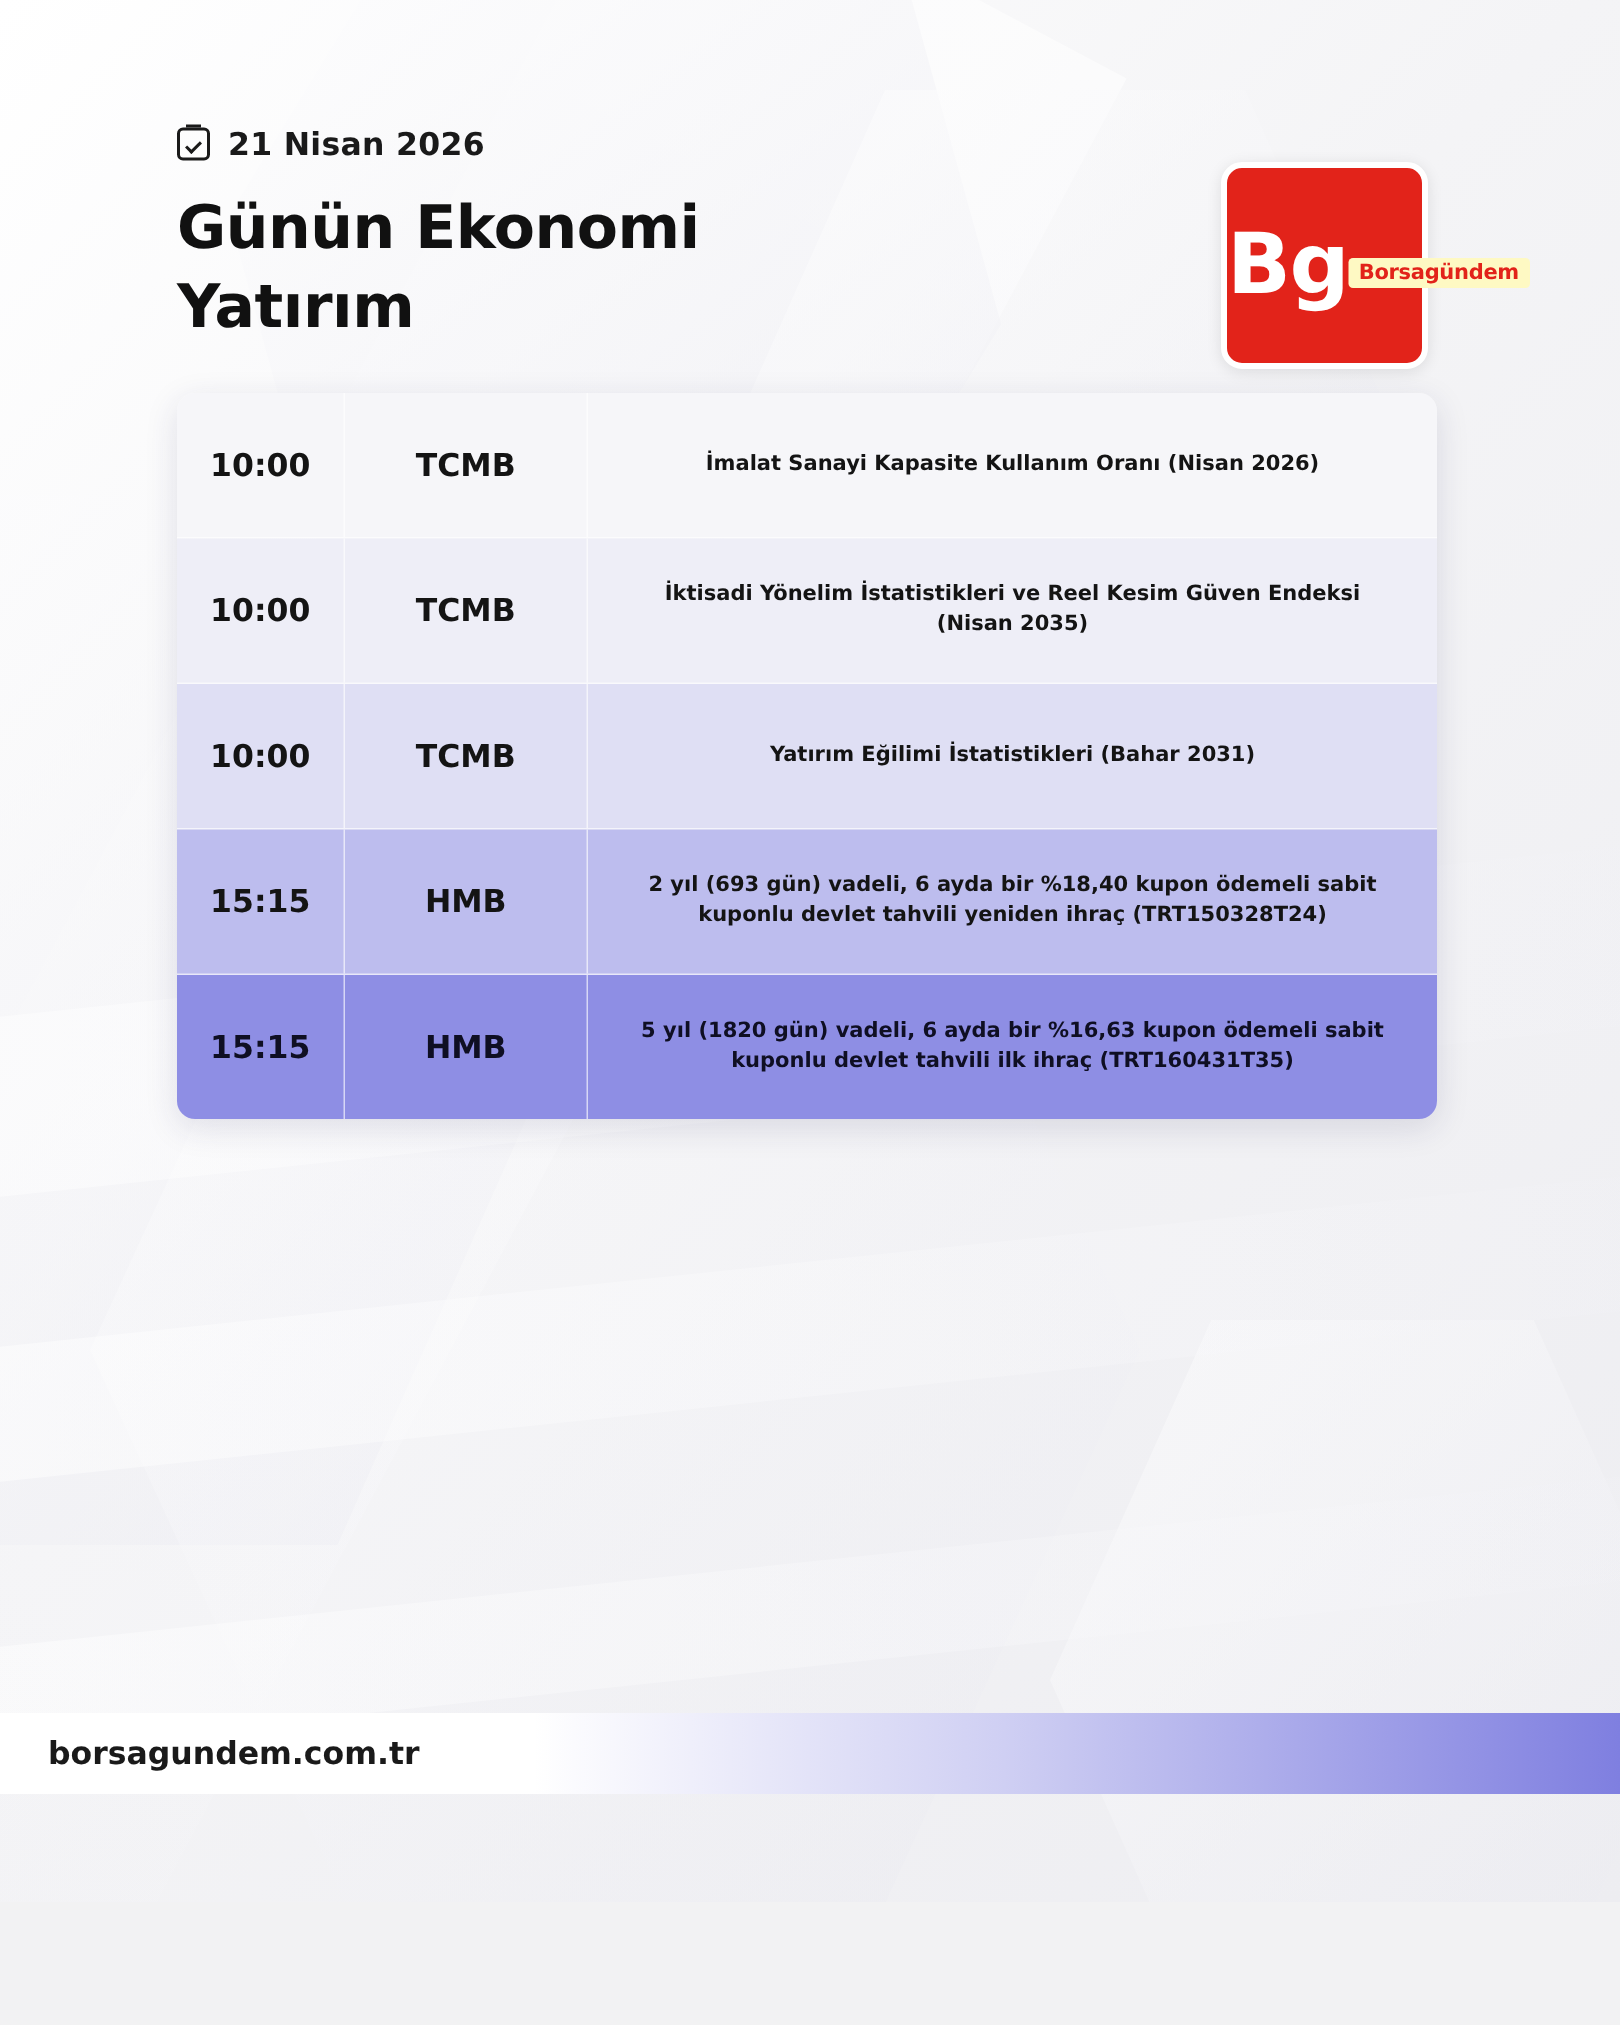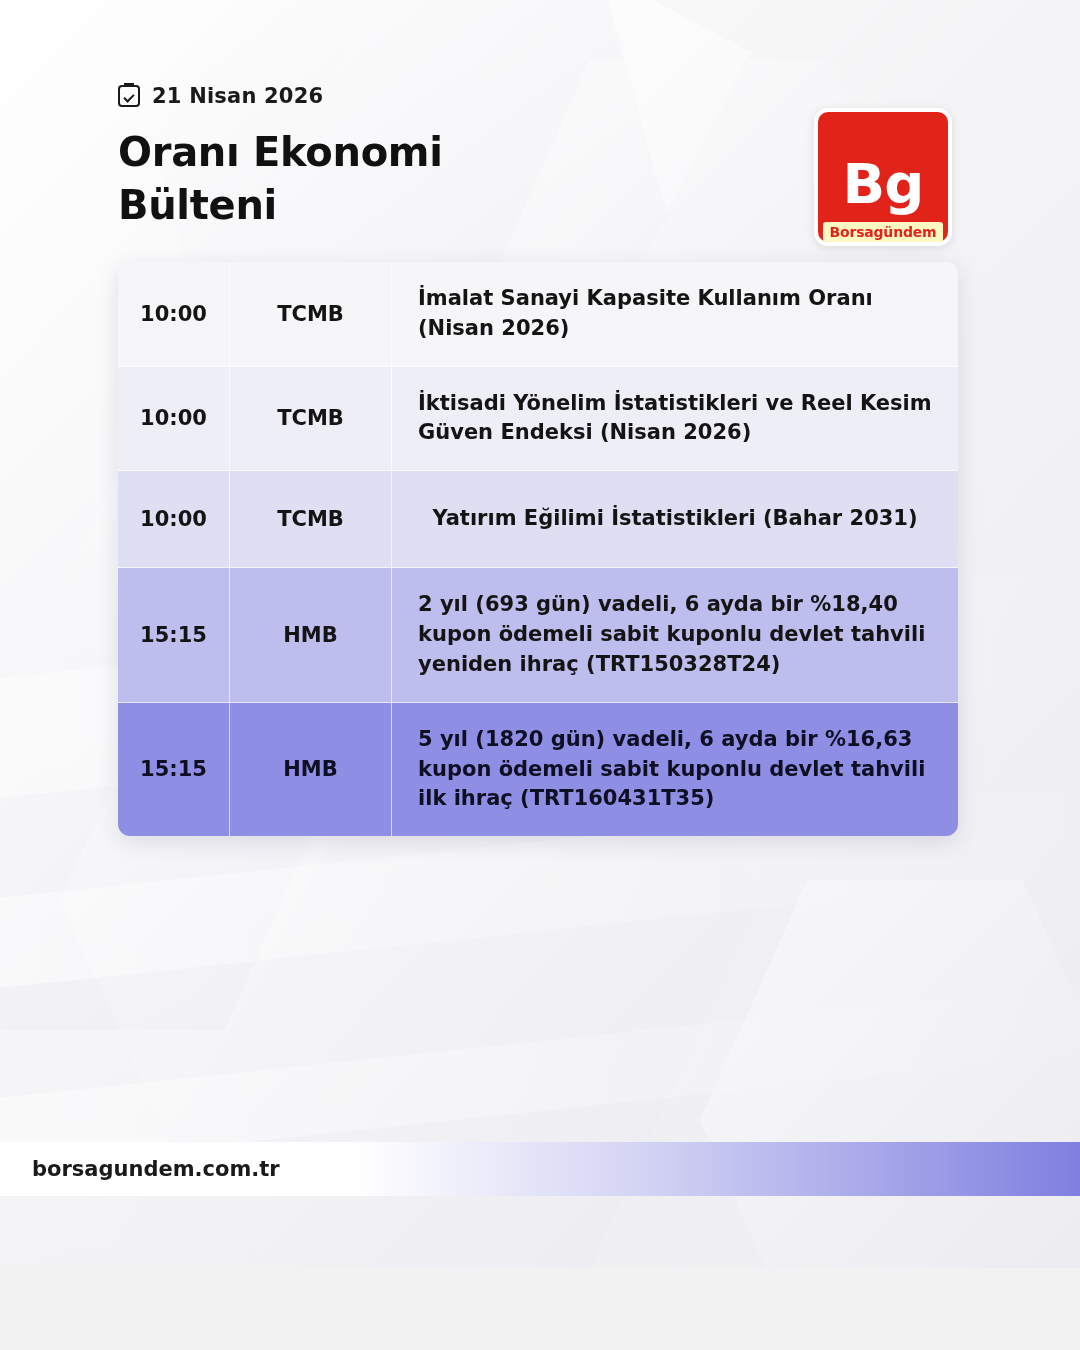--- a/index.html
+++ b/index.html
@@ -124,23 +124,23 @@
     position: absolute;
     right: 128px;
     top: 108px;
     width: 130px;
     height: 130px;
     background: #e2231a;
     border: 4px solid #ffffff;
     border-radius: 14px;
     box-shadow: 0 2px 10px rgba(0,0,0,0.10);
     display: flex;
-    flex-direction: column;
-    align-items: center;
-    justify-content: flex-end;
+    flex-direction: row;
+    align-items: center;
+    justify-content: flex-start;
   }
   .logo-bg {
     font-size: 56px;
     font-weight: 800;
     color: #ffffff;
     line-height: 1;
     letter-spacing: -1px;
     font-family: "DejaVu Sans", "Liberation Sans", sans-serif;
   }
   .logo-word {
@@ -184,23 +184,23 @@
     font-size: 21px;
     border-right: 1px solid rgba(255,255,255,0.65);
   }
   .c-src {
     width: 162px;
     font-size: 21px;
     border-right: 1px solid rgba(255,255,255,0.65);
   }
   .c-desc {
     flex: 1;
-    font-size: 21px;
+    font-size: 14px;
     line-height: 1.42;
-    text-align: left;
+    text-align: center;
     padding: 22px 26px;
   }
   .r0 { background: #f6f6f9; }
   .r1 { background: #eeeef7; }
   .r2 { background: #dfdff4; }
   .r3 { background: #bdbdee; }
   .r4 { background: #8e8ee4; }
   .r4 .cell { color: #0f0f23; }
   .row .c-desc { min-height: 96px; }
 
@@ -237,39 +237,39 @@
     <div class="bg-stripe st1"></div>
     <div class="bg-stripe st2"></div>
     <div class="bg-stripe st3"></div>
   </div>
 
   <div class="date-row">
     <span class="cal-icon"></span>
     <span class="date-text">21 Nisan 2026</span>
   </div>
 
-  <div class="title">Oranı Ekonomi Bülteni</div>
+  <div class="title">Günün Ekonomi Yatırım</div>
 
   <div class="logo">
     <div class="logo-bg">Bg</div>
     <div class="logo-word">Borsagündem</div>
   </div>
 
   <div class="table">
 
     <div class="row r0">
       <div class="cell c-time">10:00</div>
       <div class="cell c-src">TCMB</div>
       <div class="cell c-desc">İmalat Sanayi Kapasite Kullanım Oranı (Nisan 2026)</div>
     </div>
 
     <div class="row r1">
       <div class="cell c-time">10:00</div>
       <div class="cell c-src">TCMB</div>
-      <div class="cell c-desc">İktisadi Yönelim İstatistikleri ve Reel Kesim Güven Endeksi (Nisan 2026)</div>
+      <div class="cell c-desc">İktisadi Yönelim İstatistikleri ve Reel Kesim Güven Endeksi (Nisan 2035)</div>
     </div>
 
     <div class="row r2">
       <div class="cell c-time">10:00</div>
       <div class="cell c-src">TCMB</div>
       <div class="cell c-desc">Yatırım Eğilimi İstatistikleri (Bahar 2031)</div>
     </div>
 
     <div class="row r3">
       <div class="cell c-time">15:15</div>

